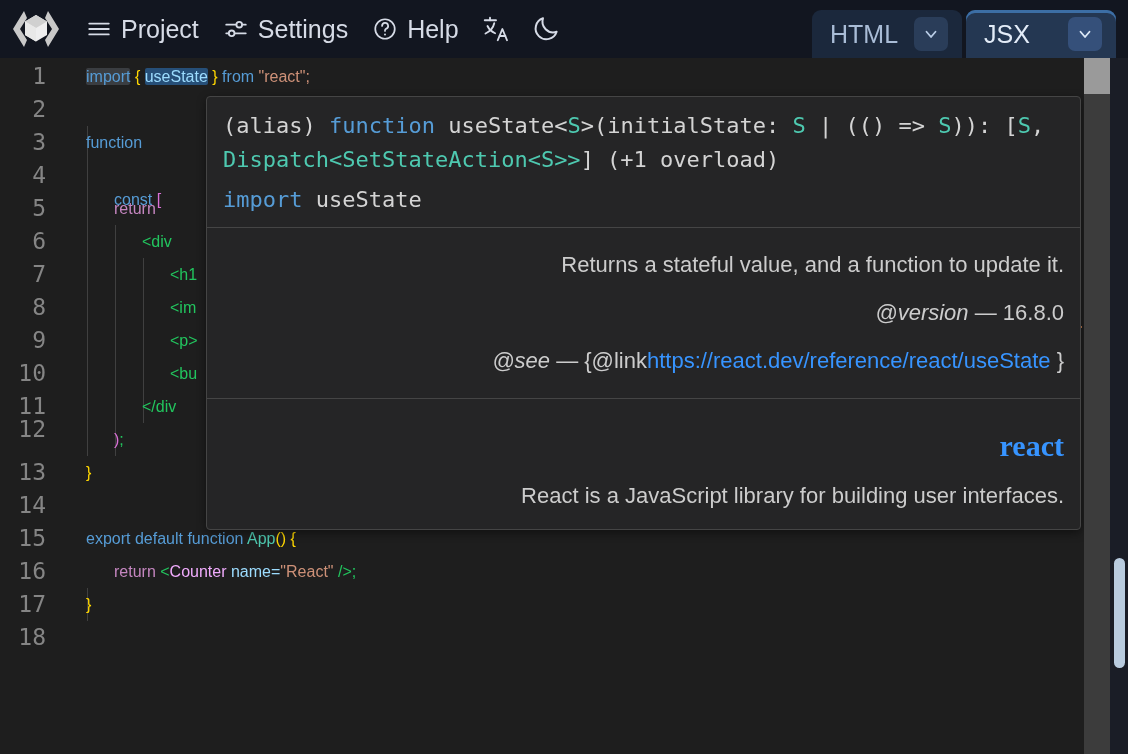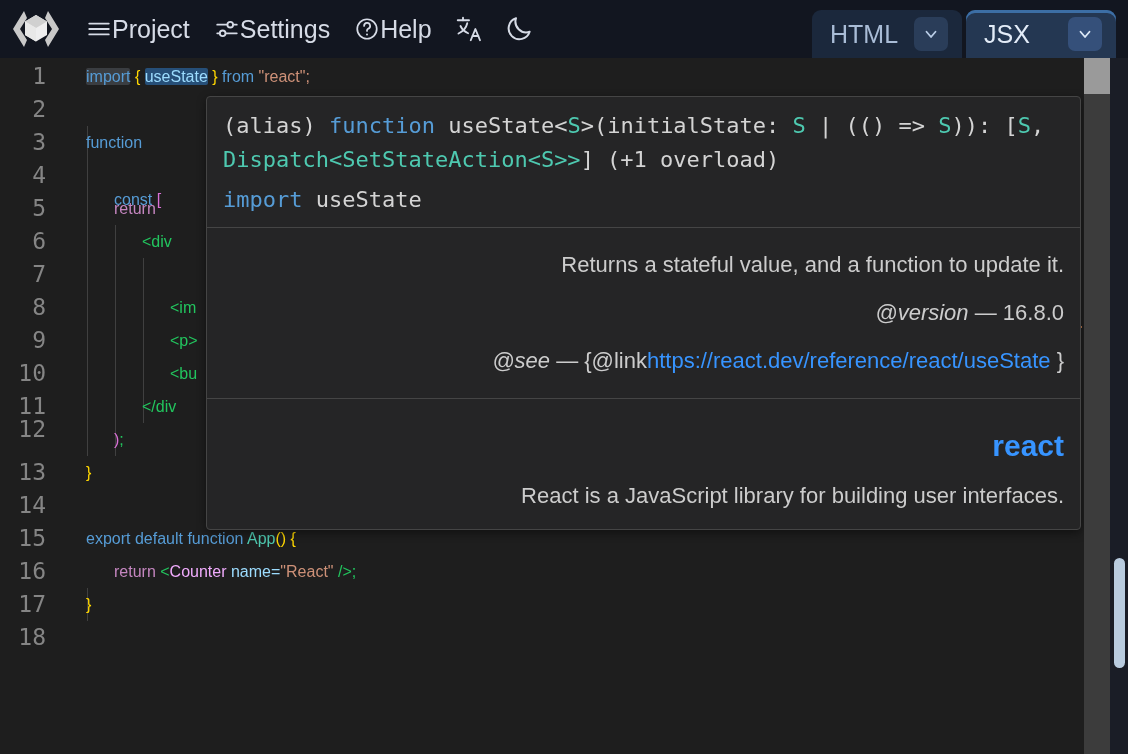--- a/index.html
+++ b/index.html
@@ -18,21 +18,21 @@
     display:flex;align-items:flex-end;
   }
   .header-left{
     display:flex;align-items:center;height:58px;padding-left:10px;gap:0px;
   }
   .logo{
     width:52px;height:44px;display:flex;align-items:center;justify-content:center;
     margin-right:12px;
   }
   .menu-item{
-    display:flex;align-items:center;
+    display:flex;align-items:center;gap:9px;
     color:#d6dbe6;font-size:25px;font-weight:400;
     padding:0 12px;height:44px;cursor:pointer;white-space:nowrap;
   }
   .icon-only{
     display:flex;align-items:center;justify-content:center;
     width:42px;height:42px;margin:0 4px;cursor:pointer;
   }
   .menu-ico{display:inline-flex;align-items:center;justify-content:center;}
 
   
@@ -124,21 +124,21 @@
   .tt-body{padding:4px 16px 0 16px;text-align:right;}
   .tt-p{
     font-family:"Liberation Sans", sans-serif;
     font-size:22px;line-height:30px;color:#cccccc;
     margin:18px 0 0 0;
   }
   .tt-tag{font-style:italic;color:#cccccc;}
   .tt-link{color:#3794ff;text-decoration:none;cursor:pointer;}
   .tt-h{
     color:#3794ff;font-size:30px;font-weight:bold;
-    margin:26px 0 17px 0;font-family:Liberation Sans, sans-serif;
+    margin:26px 0 17px 0;font-family:Liberation Serif, serif;
   }
   .tt-links{
     margin-top:18px;font-size:22px;color:#cccccc;
     font-family:"Liberation Sans", sans-serif;
   }
   .tt-sep{color:#cccccc;padding:0 5px;}
 
   
   .minimap{
     position:absolute;right:18px;top:58px;width:26px;height:696px;
@@ -290,20 +290,21 @@
       <div class="line codeline" style="top:2px;"><span class="t-kw sel-word">import</span><span class="t-punc"> </span><span class="t-br1">{</span><span class="t-punc"> </span><span class="t-var hover-word">useState</span><span class="t-punc"> </span><span class="t-br1">}</span><span class="t-punc"> </span><span class="t-kw">from</span><span class="t-punc"> </span><span class="t-str">"react";</span></div>
 
       <div class="line codeline" style="top:68px;"><span class="t-kw">function</span></div>
 
       <div class="line codeline" style="top:118px;padding-left:28px;margin-top:7px;"><span class="t-kw">const </span><span class="t-br2">[</span></div>
 
       <div class="line codeline" style="top:134px;padding-left:28px;"><span class="t-kw2">return</span></div>
 
       <div class="line codeline" style="top:167px;padding-left:56px;"><span class="t-punc">&lt;div</span></div>
 
+      <div class="line codeline" style="top:200px;padding-left:84px;"><span class="t-punc">&lt;h1</span></div>
 
       <div class="line codeline" style="top:233px;padding-left:84px;"><span class="t-punc">&lt;im</span></div>
 
       <div class="line codeline" style="top:266px;padding-left:84px;"><span class="t-punc">&lt;p&gt;</span></div>
 
       <div class="line codeline" style="top:299px;padding-left:84px;"><span class="t-punc">&lt;bu</span></div>
 
       <div class="line codeline" style="top:332px;padding-left:56px;"><span class="t-punc">&lt;/div</span></div>
 
       <div class="line codeline" style="top:365px;padding-left:28px;"><span class="t-br2">)</span><span class="t-punc">;</span></div>

